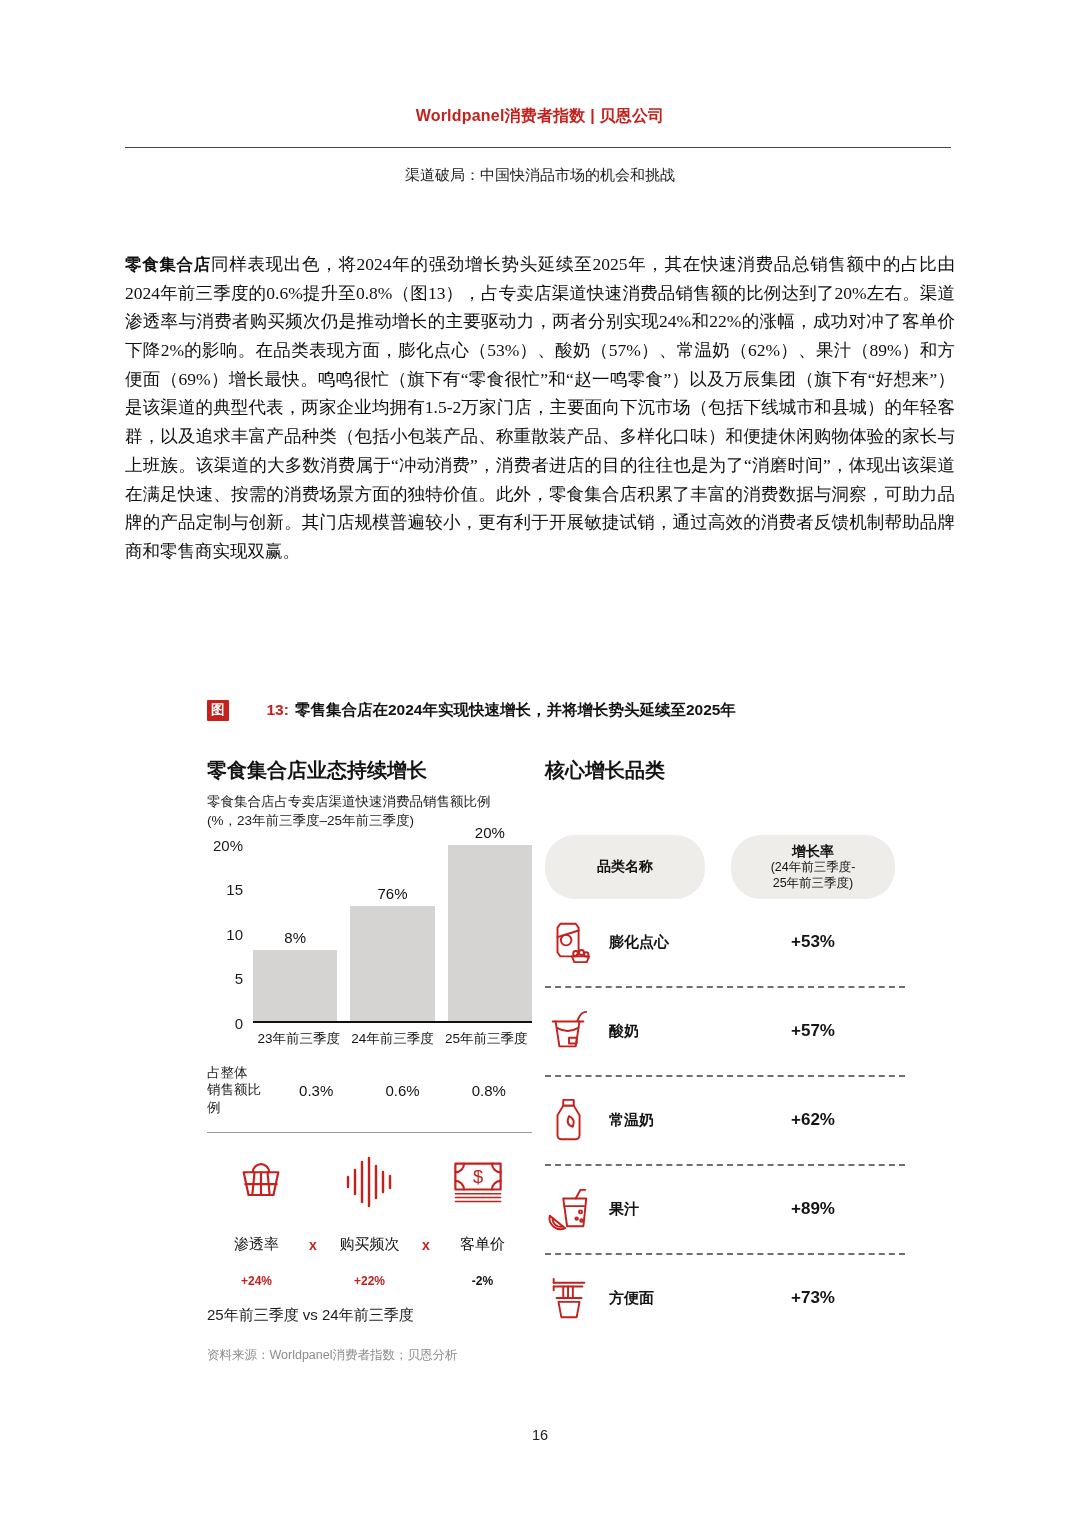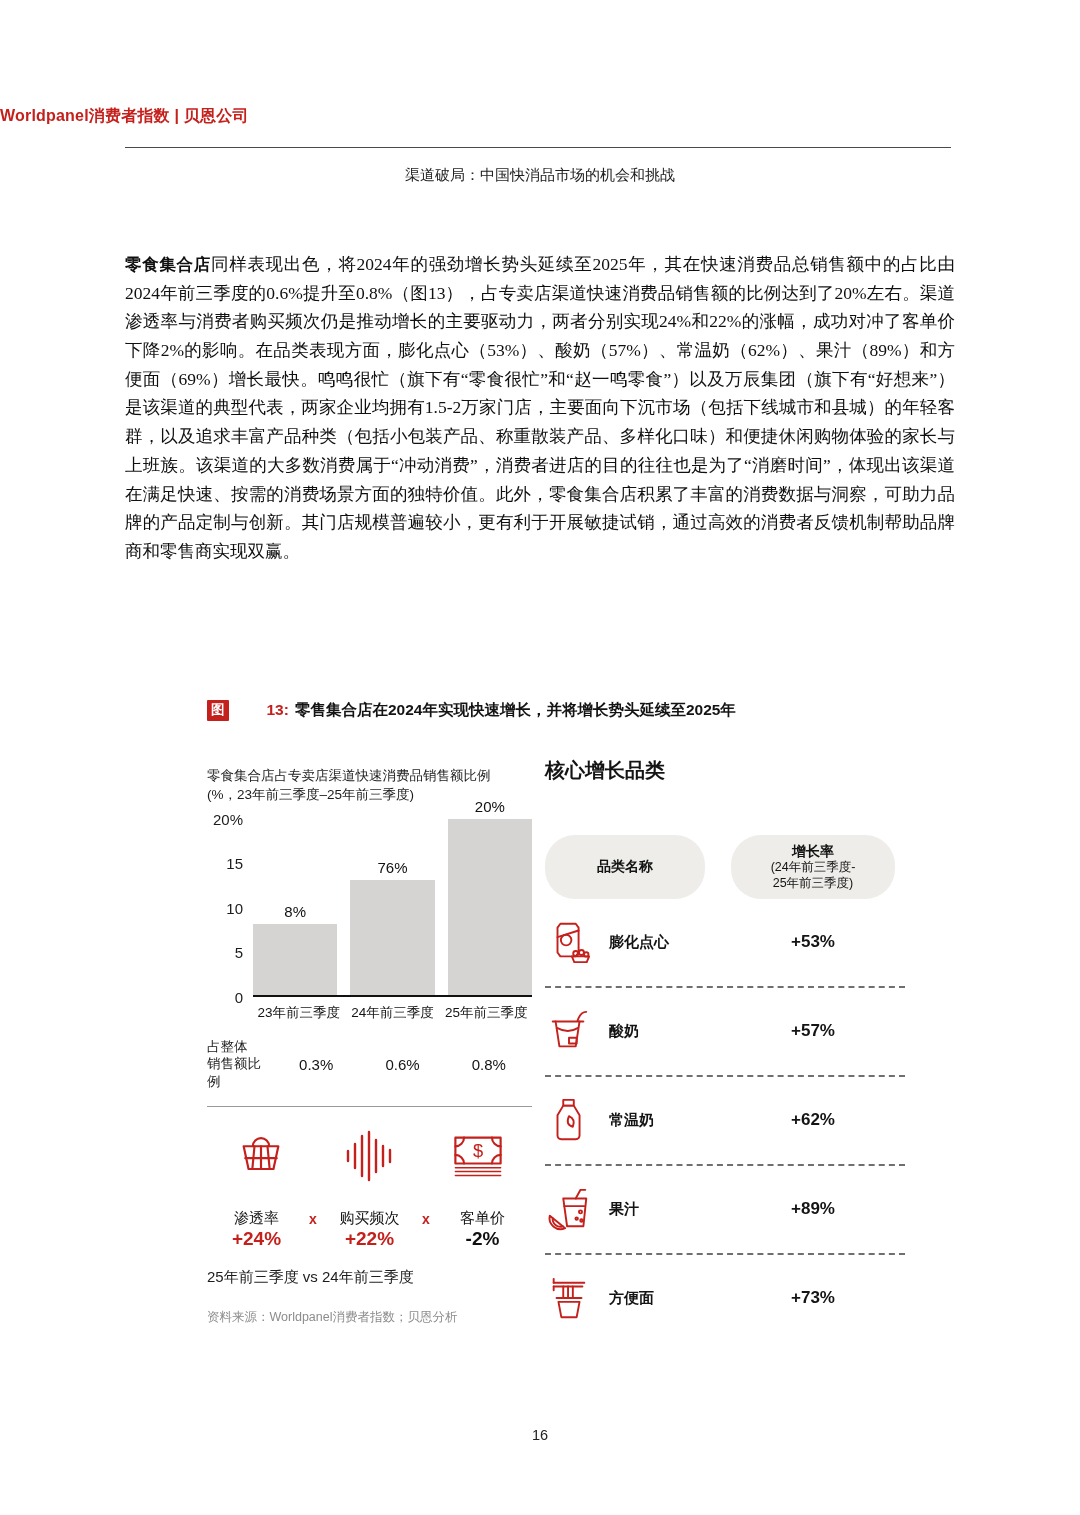--- a/index.html
+++ b/index.html
@@ -16,21 +16,21 @@
     width:1080px;height:1515px;
     margin:0 auto;
     background:#fff;
     font-family:"Liberation Sans","DejaVu Sans",sans-serif;
     color:var(--ink);
     overflow:hidden;
   }
   
   .brand{
     position:absolute;top:106px;left:0;width:100%;
-    text-align:left;
+    text-align:center;
     color:var(--red);font-weight:700;font-size:16px;letter-spacing:.2px;
   }
   .rule{
     position:absolute;top:147px;left:125px;width:826px;
     border-top:1.5px solid #4a4a4a;
   }
   .subtitle{
     position:absolute;top:166px;left:0;width:100%;
     text-align:center;font-size:15px;color:#222;
   }
@@ -86,21 +86,21 @@
   .share-vals{flex:1;display:flex;}
   .share-vals span{flex:1;text-align:center;font-size:15px;}
   .left-divider{border-top:1.5px solid #9a9a9a;margin-top:16px;}
   
   .driver-icons{display:flex;margin-top:18px;}
   .driver-icons .cell{flex:1;display:flex;justify-content:center;align-items:center;height:62px;}
   .driver-grid{display:grid;grid-template-columns:1fr 14px 1fr 14px 1fr;align-items:center;}
   .driver-labels{margin-top:22px;font-size:15px;}
   .driver-labels .lbl{text-align:center;font-weight:400;}
   .driver-labels .mult{color:var(--red);font-weight:700;font-size:14px;text-align:center;}
-  .driver-values{font-size:19px;font-weight:700;}
+  .driver-values{margin-top:20px;font-size:12px;font-weight:700;}
   .driver-values .val{text-align:center;}
   .driver-values .pos{color:var(--red);}
   .driver-values .neg{color:#111;}
   .comparison{margin-top:18px;font-size:15px;color:#1c1c1c;}
   .source{margin-top:22px;font-size:12.5px;color:var(--muted);}
   
   .cat-header{display:grid;grid-template-columns:160px 164px;gap:26px;margin-top:52px;}
   .cat-header .hbox{
     background:var(--box-gray);min-height:64px;
     display:flex;flex-direction:column;justify-content:center;align-items:center;
@@ -138,20 +138,21 @@
 
   <div class="fig-caption">
     <span class="fig-tag">图</span>
     <span class="fig-num">13:</span>
     <span>零售集合店在2024年实现快速增长，并将增长势头延续至2025年</span>
   </div>
 
   <div class="columns">
 
     <div class="col-left">
+      <div class="sec-title">零食集合店业态持续增长</div>
       <div class="chart-sub">
         <div>零食集合店占专卖店渠道快速消费品销售额比例</div>
         <div>(%，23年前三季度–25年前三季度)</div>
       </div>
 
       <div class="chart">
         <div class="y-axis">
           <span style="top:0%">20%</span>
           <span style="top:25%">15</span>
           <span style="top:50%">10</span>

